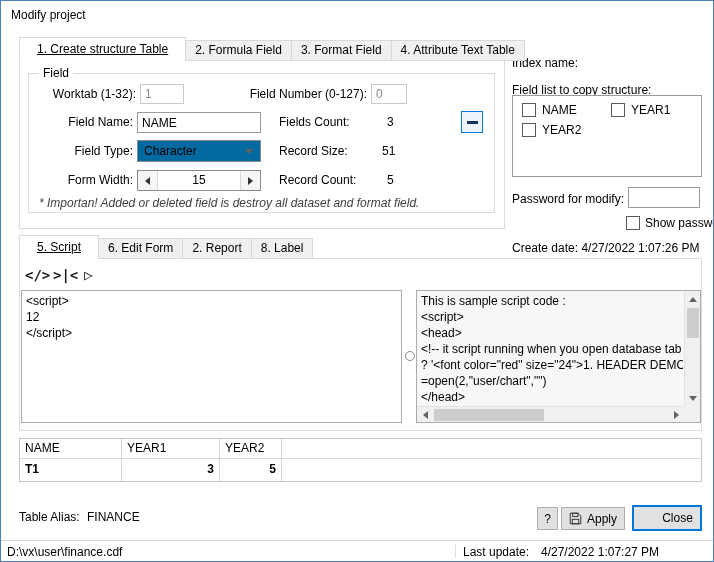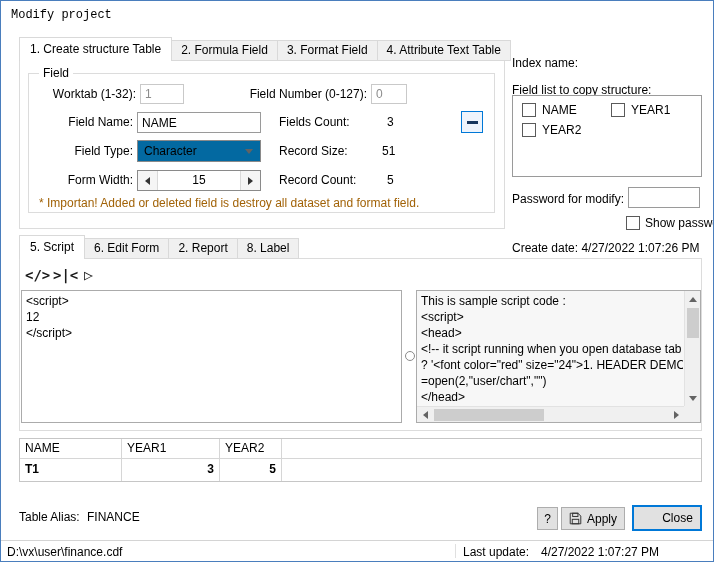--- a/index.html
+++ b/index.html
@@ -1,23 +1,23 @@
 <!DOCTYPE html>
 <html><head>
 <meta charset="utf-8">
 <style>
   * { margin:0; padding:0; box-sizing:border-box; }
   body { background:#fff; font-family:"Liberation Sans", sans-serif; font-size:12px; color:#000; }
   .window { position:relative; width:714px; height:562px; border:1px solid #4a7ebd; background:#fff; overflow:hidden; }
-  .abs { position:absolute;font-family:Liberation Mono, monospace; }
+  .abs { position:absolute; }
 
   
   .tabstrip { position:absolute; display:flex; align-items:flex-end; z-index:3; }
   .tab { background:#f0f0f0; border:1px solid #d9d9d9; height:21px; line-height:19px; padding:0 9px; margin-right:-1px; white-space:nowrap; cursor:default; }
-  .tab.active { background:#fff; border-bottom:none; height:24px; line-height:22px; padding:0 10px; z-index:4; }
+  .tab.active { background:#fff; border-bottom:none; height:24px; line-height:22px; padding:0 17px; z-index:4;text-decoration:underline; }
 
   .panel { position:absolute; border:1px solid #dcdcdc; background:#fff; z-index:1; }
 
   
   .group { position:absolute; border:1px solid #dcdcdc; }
   .group > .group-title { position:absolute; top:-8px; left:10px; background:#fff; padding:0 4px; }
 
   .lbl { position:absolute; white-space:nowrap; }
   .lbl.r { text-align:right; }
   .val { position:absolute; white-space:nowrap; }
@@ -33,21 +33,21 @@
   .spin-btn { width:20px; background:#f5f5f5; display:flex; align-items:center; justify-content:center; cursor:default; }
   .spin-btn.l { border-right:1px solid #d9d9d9; }
   .spin-btn.r { border-left:1px solid #d9d9d9; }
   .spin-val { flex:1; text-align:center; line-height:19px; }
 
   .tri-left  { width:0; height:0; border-top:4px solid transparent; border-bottom:4px solid transparent; border-right:5px solid #333; }
   .tri-right { width:0; height:0; border-top:4px solid transparent; border-bottom:4px solid transparent; border-left:5px solid #333; }
   .tri-up    { width:0; height:0; border-left:4px solid transparent; border-right:4px solid transparent; border-bottom:5px solid #636363; }
   .tri-down  { width:0; height:0; border-left:4px solid transparent; border-right:4px solid transparent; border-top:5px solid #636363; }
 
-  .warn { position:absolute; color:#a16207; }
+  .warn { position:absolute; color:#404040; font-style:italic; }
 
   .cb { position:absolute; width:14px; height:14px; border:1px solid #5a5a5a; background:#fff; }
   .listbox { position:absolute; border:1px solid #9a9a9a; background:#fff; }
 
   .minibtn { position:absolute; border:1px solid #0078d7; background:#eef4fc; display:flex; align-items:center; justify-content:center; cursor:default; }
   .minus-bar { width:11px; height:3px; background:#17365d; }
 
   
   .toolicon { position:absolute; font-family:"DejaVu Sans Mono", monospace; font-weight:bold; font-size:14px; color:#1a1a1a; cursor:default; }
   .codebox { position:absolute; border:1px solid #ababab; background:#fff; font:12px "Liberation Sans", sans-serif; line-height:16px; padding:2px 4px; resize:none; white-space:pre; overflow:hidden; outline:none; }

